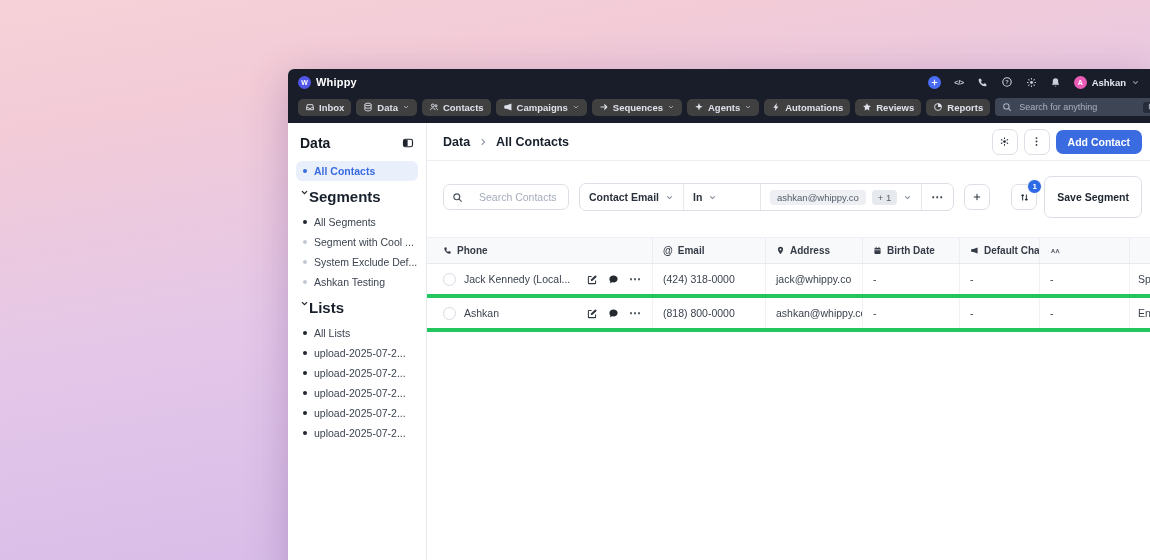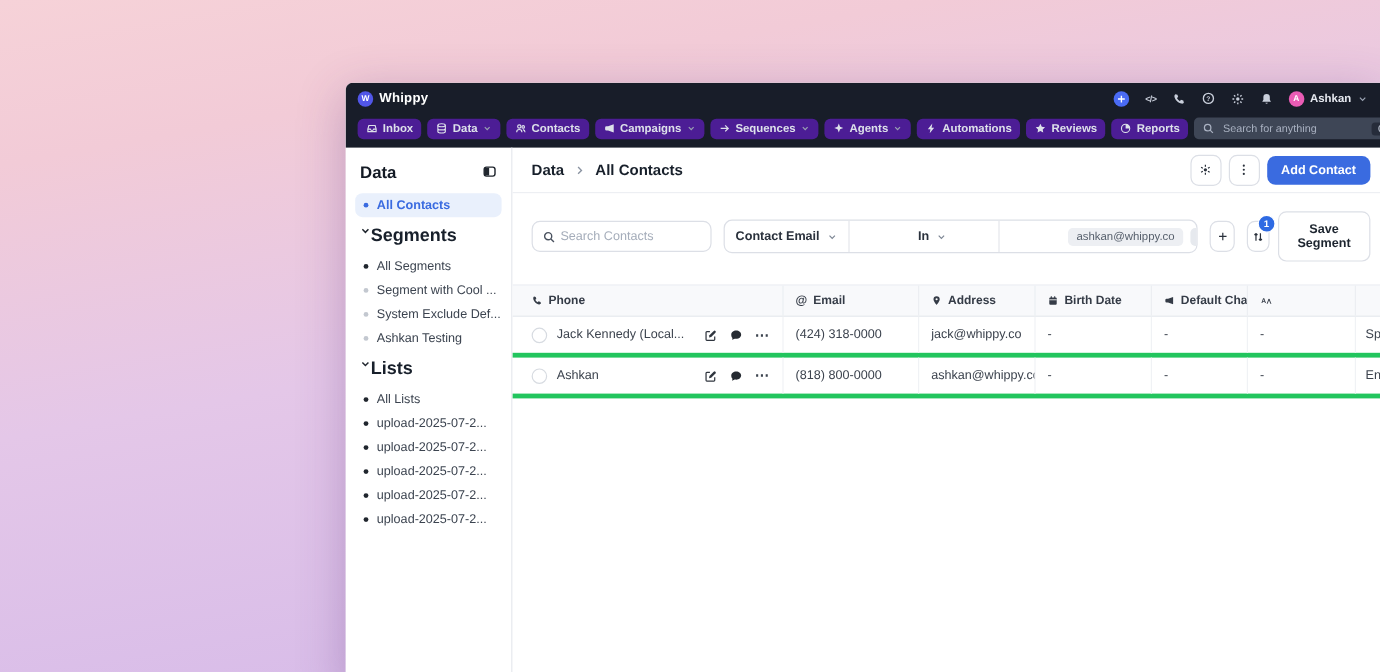--- a/index.html
+++ b/index.html
@@ -21,21 +21,21 @@
     font-size:7px;font-weight:700;display:flex;align-items:center;justify-content:center;}
   .brand{color:#fff;font-size:11px;font-weight:700;margin-left:5px;letter-spacing:.2px;}
   .tb-right{margin-left:auto;display:flex;align-items:center;gap:13px;color:#c9cfdb;}
   .plus-circle{width:13px;height:13px;border-radius:50%;background:#4a6bf5;color:#fff;
     display:flex;align-items:center;justify-content:center;}
   .code-txt{font-size:7.5px;font-weight:700;letter-spacing:-.5px;color:#c9cfdb;}
   .userbox{display:flex;align-items:center;gap:5px;color:#e6e9f0;font-size:9.5px;font-weight:700;}
   .avatar{width:13px;height:13px;border-radius:50%;background:#ea5cb5;color:#fff;font-size:7px;
     font-weight:700;display:flex;align-items:center;justify-content:center;}
   .tb-row2{height:24px;display:flex;align-items:center;padding:0 10px 4px 10px;}
-  .nav-item{display:flex;align-items:center;gap:4px;background:#4c1d95;color:#dde1ea;
+  .nav-item{display:flex;align-items:center;gap:4px;background:#404040;color:#dde1ea;
     font-size:9.5px;font-weight:700;padding:3px 7px;border-radius:5px;margin-right:5px;white-space:nowrap;}
   .gsearch{margin-left:auto;width:192px;height:18px;background:#3e4656;border-radius:4px;
     display:flex;align-items:center;gap:5px;padding:0 3px 0 7px;}
   .gsearch input{flex:1;min-width:0;background:transparent;border:none;outline:none;
     color:#dfe3ec;font-size:9px;font-family:Liberation Sans, sans-serif;}
   .gsearch input::placeholder{color:#a9b1c1;}
   .kbd{background:#262c3a;color:#c6cdda;font-family:"DejaVu Sans Mono",monospace;
     font-size:8px;padding:1px 5px;border-radius:3px;white-space:nowrap;}
   
   .app-body{flex:1;display:flex;min-height:0;}
@@ -54,27 +54,27 @@
   .main{flex:1;min-width:0;overflow:hidden;display:flex;flex-direction:column;}
   .bc-row{height:37px;flex-shrink:0;display:flex;align-items:center;
     padding:0 8px 0 16px;border-bottom:1px solid #edeff3;}
   .crumb{font-size:12.5px;font-weight:700;color:#18202b;}
   .bc-right{margin-left:auto;display:flex;align-items:center;gap:6px;}
   .icon-btn{width:24px;height:24px;border:1px solid #dcdfe6;border-radius:7px;background:#fff;
     display:flex;align-items:center;justify-content:center;color:#2a313c;cursor:pointer;}
   .add-btn{height:24px;padding:0 12px;background:#3a6be0;color:#fff;border:none;border-radius:7px;
     font-size:10.5px;font-weight:700;font-family:"Liberation Sans",sans-serif;cursor:pointer;}
   .filter-row{display:flex;align-items:center;gap:10px;padding:15px 8px 10px 16px;flex-shrink:0;}
-  .search-contacts{width:150px;height:26px;box-sizing:border-box;border:1px solid #dcdfe6;
-    border-radius:7px;display:flex;align-items:center;gap:2px;padding:0 8px;color:#9aa2af;}
+  .search-contacts{width:126px;height:26px;box-sizing:border-box;border:1px solid #dcdfe6;
+    border-radius:7px;display:flex;align-items:center;gap:14px;padding:0 8px;color:#9aa2af;}
   .search-contacts input{flex:1;min-width:0;border:none;outline:none;font-size:10.5px;
     color:#333;font-family:"Liberation Sans",sans-serif;}
   .search-contacts input::placeholder{color:#a5adba;}
   .filter-group{display:flex;align-items:stretch;height:26px;border:1px solid #dcdfe6;
-    border-radius:7px;background:#fff;overflow:hidden;gap:48px;}
+    border-radius:7px;background:#fff;overflow:hidden;}
   .seg{display:flex;align-items:center;gap:6px;padding:0 9px;border-right:1px solid #e4e7ec;
     font-size:10.5px;font-weight:600;color:#2a313c;white-space:nowrap;}
   .seg:last-child{border-right:none;}
   .tagpill{background:#edeff3;border-radius:4px;padding:2px 7px;font-size:9.5px;
     font-weight:400;color:#555e6b;}
   .morepill{background:#e6e9ee;border-radius:4px;padding:2px 6px;font-size:9.5px;
     font-weight:400;color:#555e6b;}
   .plus-filter{width:26px;height:26px;box-sizing:border-box;border:1px solid #dcdfe6;
     border-radius:7px;background:#fff;display:flex;align-items:center;justify-content:center;color:#2a313c;cursor:pointer;}
   .fr-right{margin-left:auto;display:flex;align-items:center;gap:7px;}

